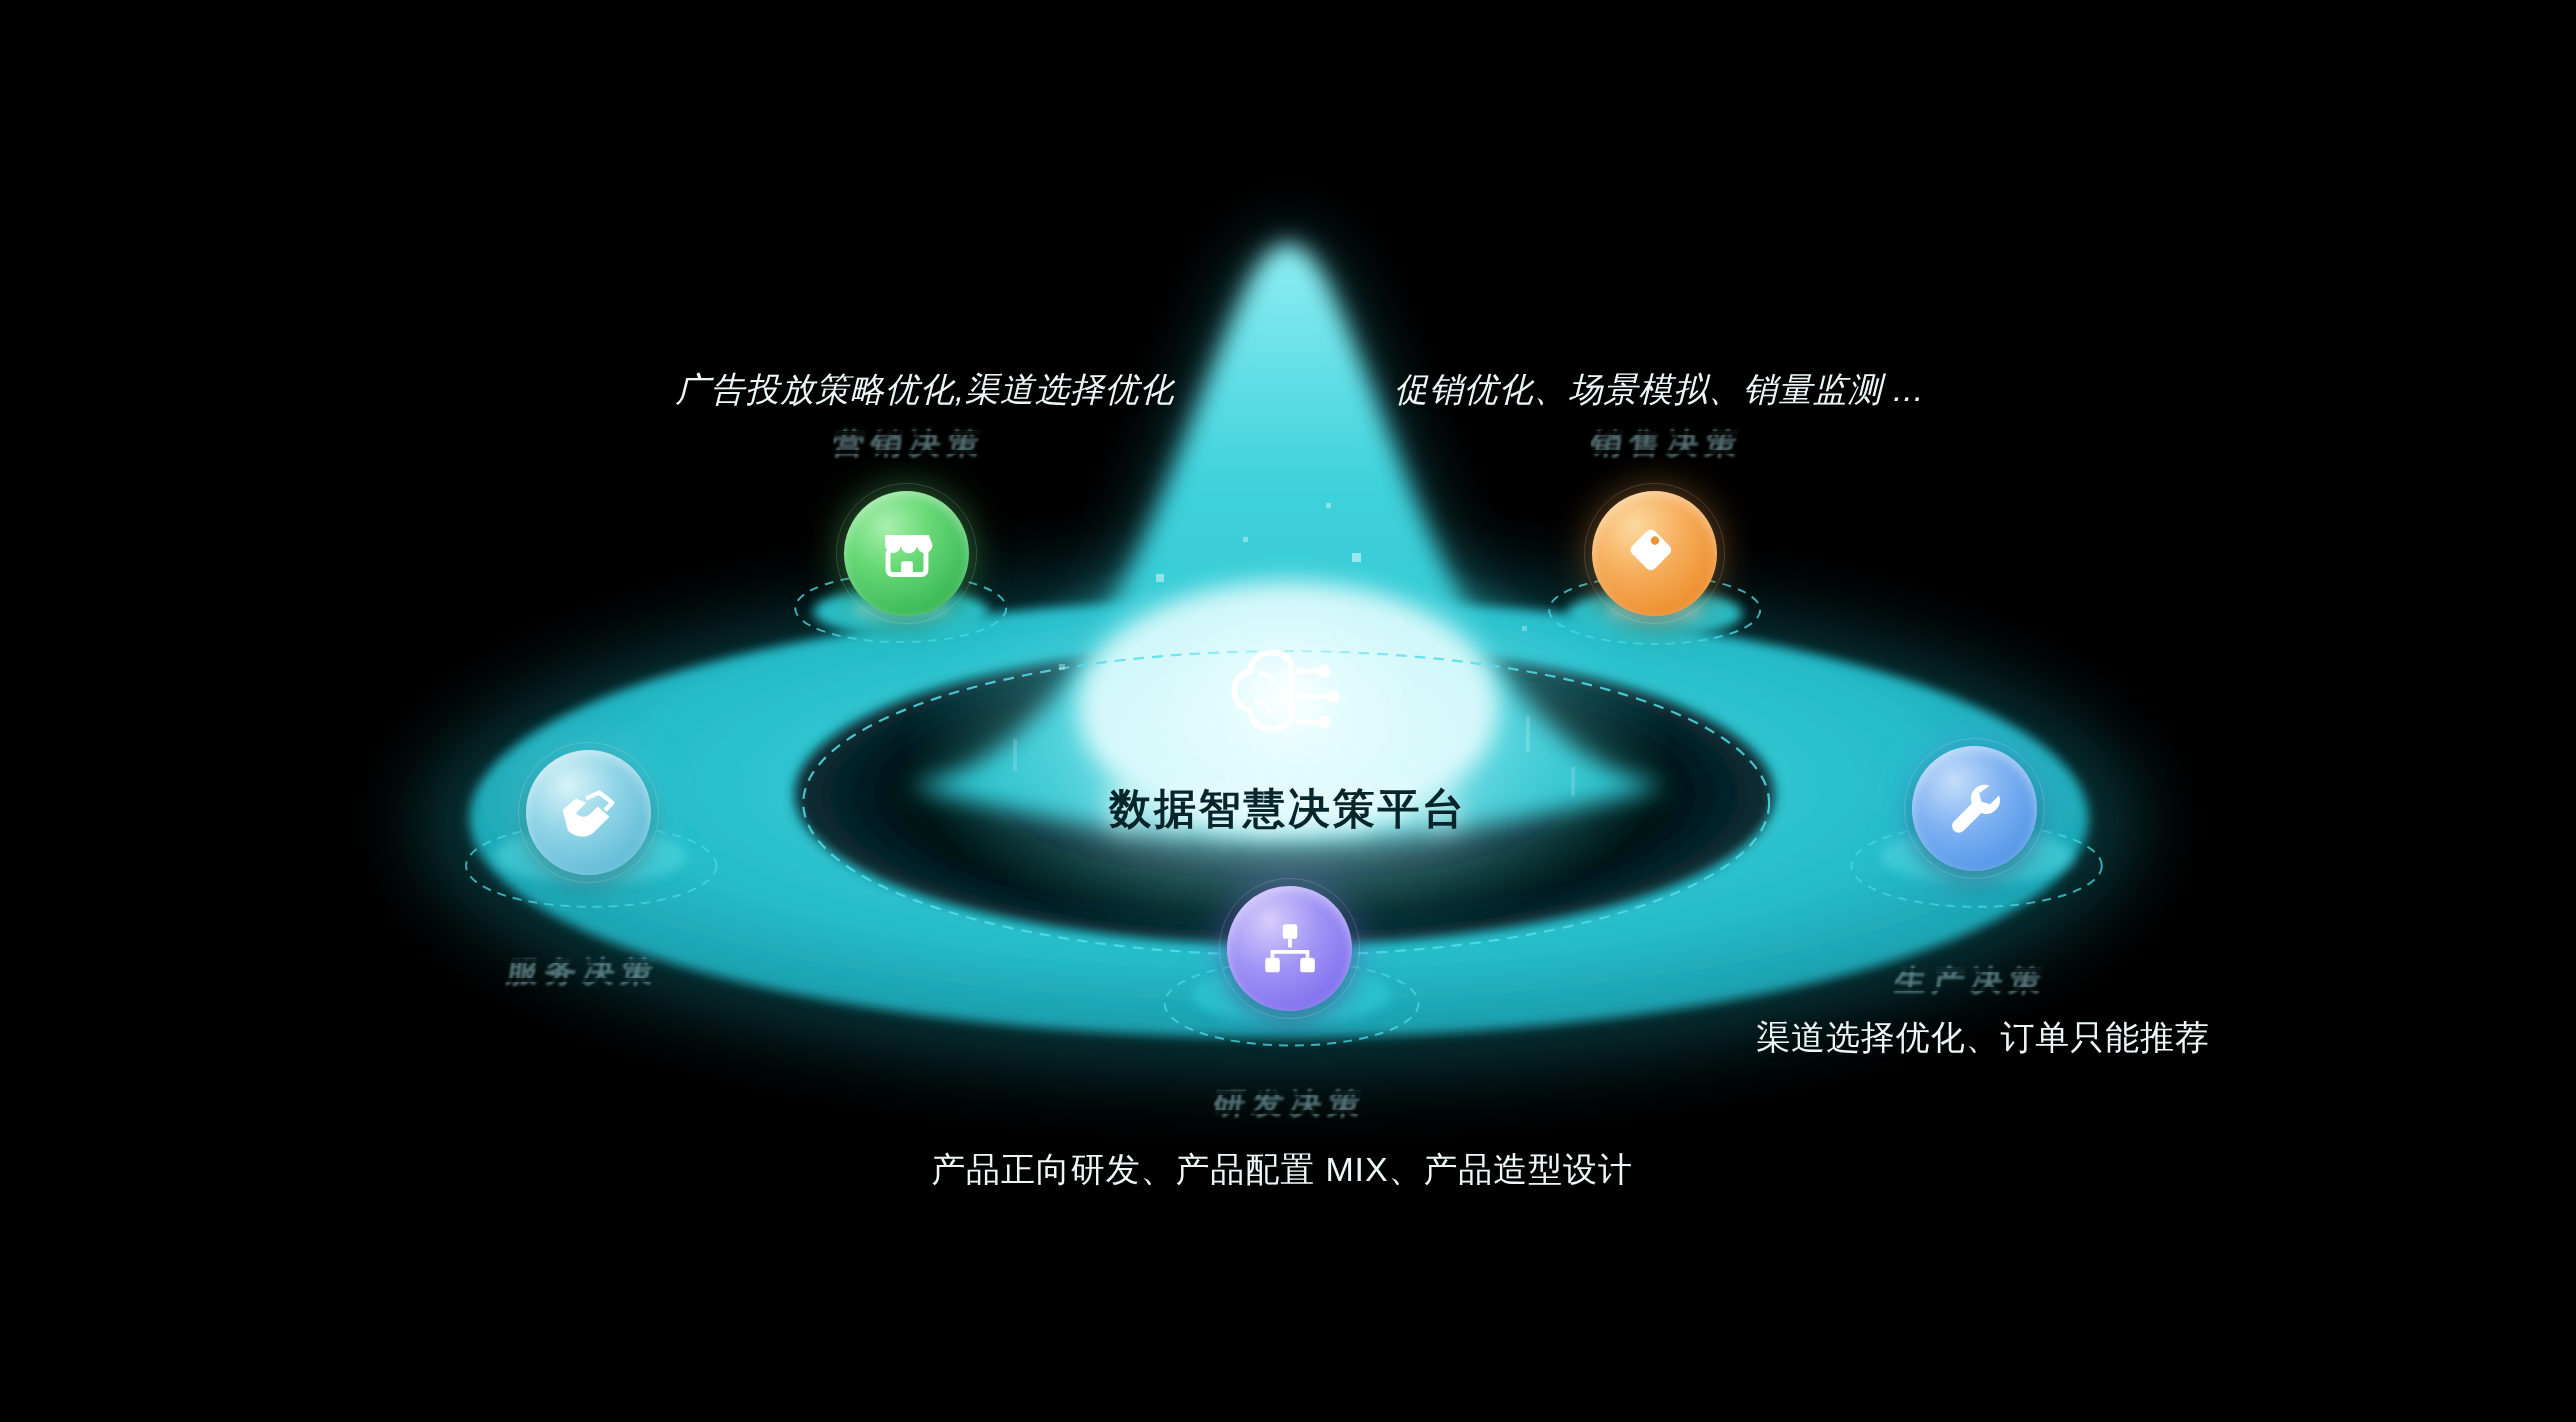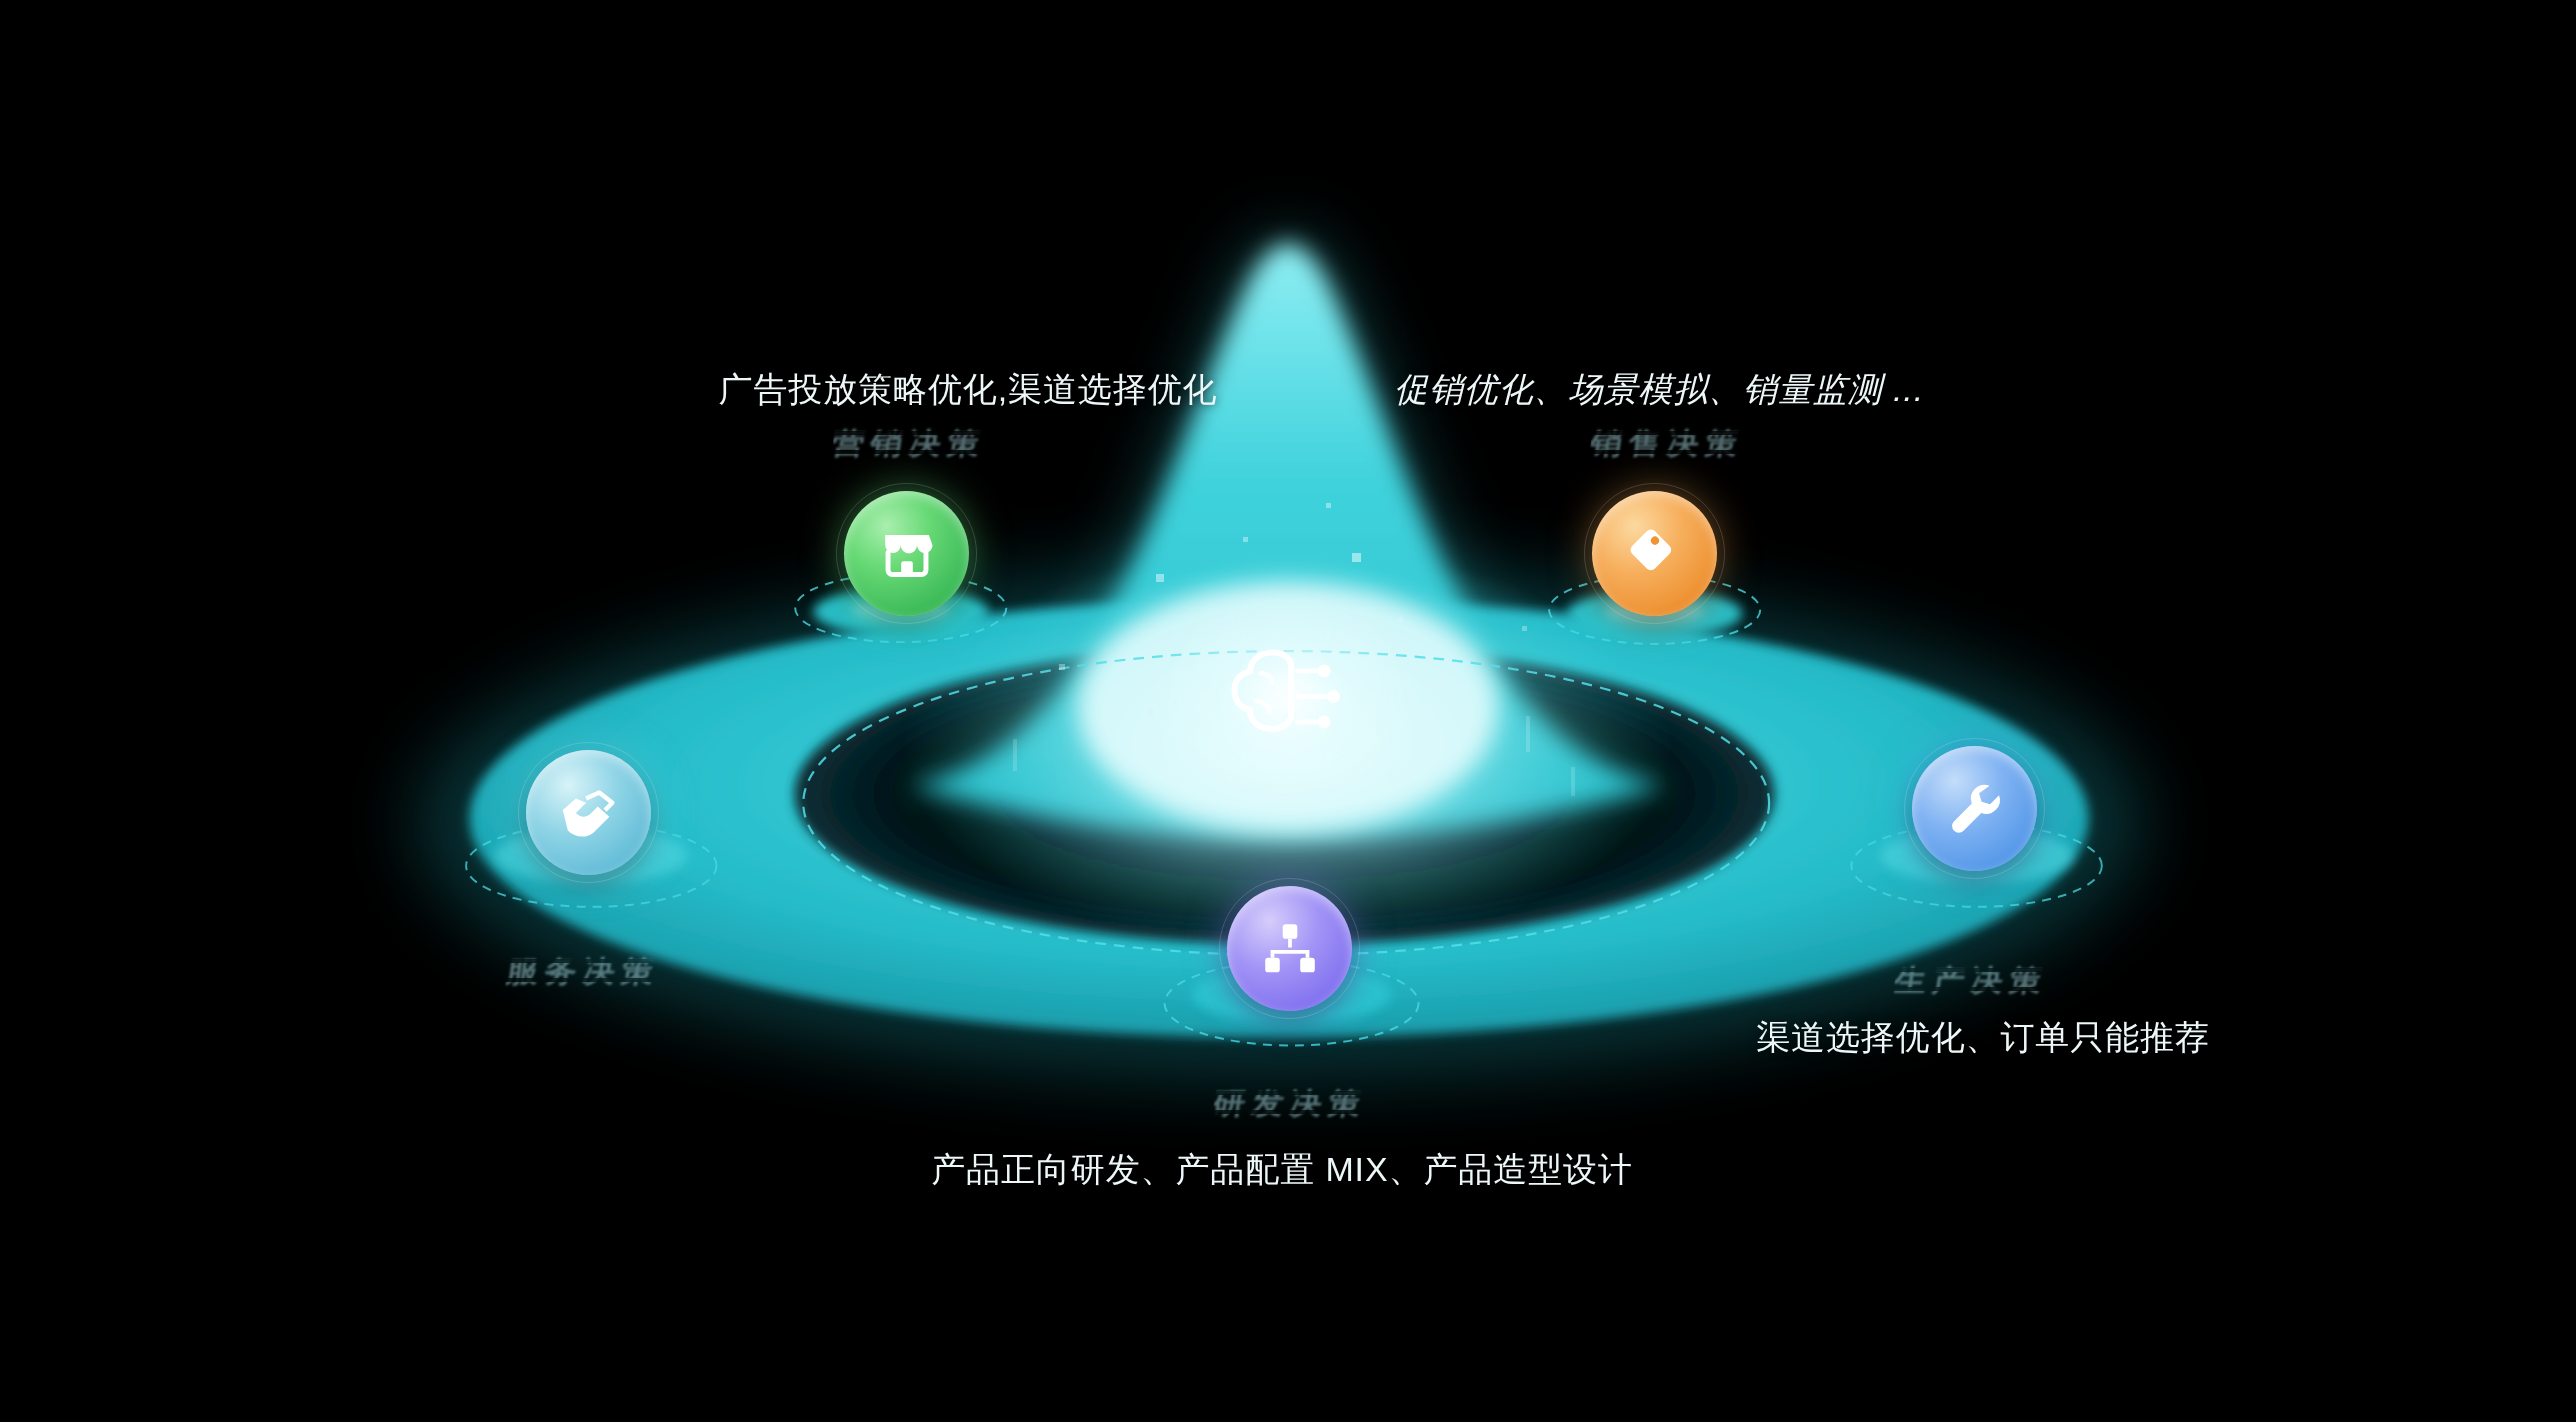--- a/index.html
+++ b/index.html
@@ -164,22 +164,23 @@
   <div class="brain">
     <svg viewBox="0 0 64 48">
       <path d="M26 5 c-6 0 -9.5 4 -9.5 8.2 c-4.5 1 -6.8 4.2 -6.8 8.2 s2.3 7.4 6.8 8.4 c0 5.2 4.2 8.2 9.5 8.2 c4.2 0 7.2 -2 8.2 -5 V10 c-1 -3.2 -4 -5 -8.2 -5 z" fill="none" stroke="#ffffff" stroke-width="2.6" stroke-linejoin="round"></path>
       <path d="M21 14 c3 0 5 2 5 4 M19 26 c3 0 6 2 6 5" fill="none" stroke="#ffffff" stroke-width="2" stroke-linecap="round" opacity="0.85"></path>
       <path d="M37 13 h8 M37 24 h12 M37 35 h8" fill="none" stroke="#ffffff" stroke-width="2.2" stroke-linecap="round" opacity="0.9"></path>
       <circle cx="48.5" cy="13" r="2.8" fill="#ffffff"></circle>
       <circle cx="52.5" cy="24" r="2.8" fill="#ffffff"></circle>
       <circle cx="48.5" cy="35" r="2.8" fill="#ffffff"></circle>
     </svg>
   </div>
-
-  <div class="desc" style="left:968px;top:367px;">广告投放策略优化,渠道选择优化</div>
+  <div class="center-title">数据智慧决策平台</div>
+
+  <div class="desc" style="left:925px;top:367px;font-style:italic;">广告投放策略优化,渠道选择优化</div>
   <div class="glitch" style="left:909px;top:422px;">营销决策</div>
   <div class="icon icon-green" style="left:844px;top:491px;">
     <svg viewBox="0 0 48 48">
       <path d="M11 23 v12 a3 3 0 0 0 3 3 h20 a3 3 0 0 0 3-3 V23" fill="none" stroke="#fff" stroke-width="3.4" stroke-linecap="round"></path>
       <path d="M9 11 h30 l2.5 7 a5.3 5.3 0 0 1-10.6 0 a5.6 5.6 0 0 1-11.2 0 a5.3 5.3 0 0 1-10.6 0 z" fill="#fff"></path>
       <rect x="20" y="29" width="8" height="9" rx="1.5" fill="#fff"></rect>
     </svg>
   </div>
 
   <div class="desc" style="left:1659px;top:367px;font-style:italic;">促销优化、场景模拟、销量监测 ...</div>

